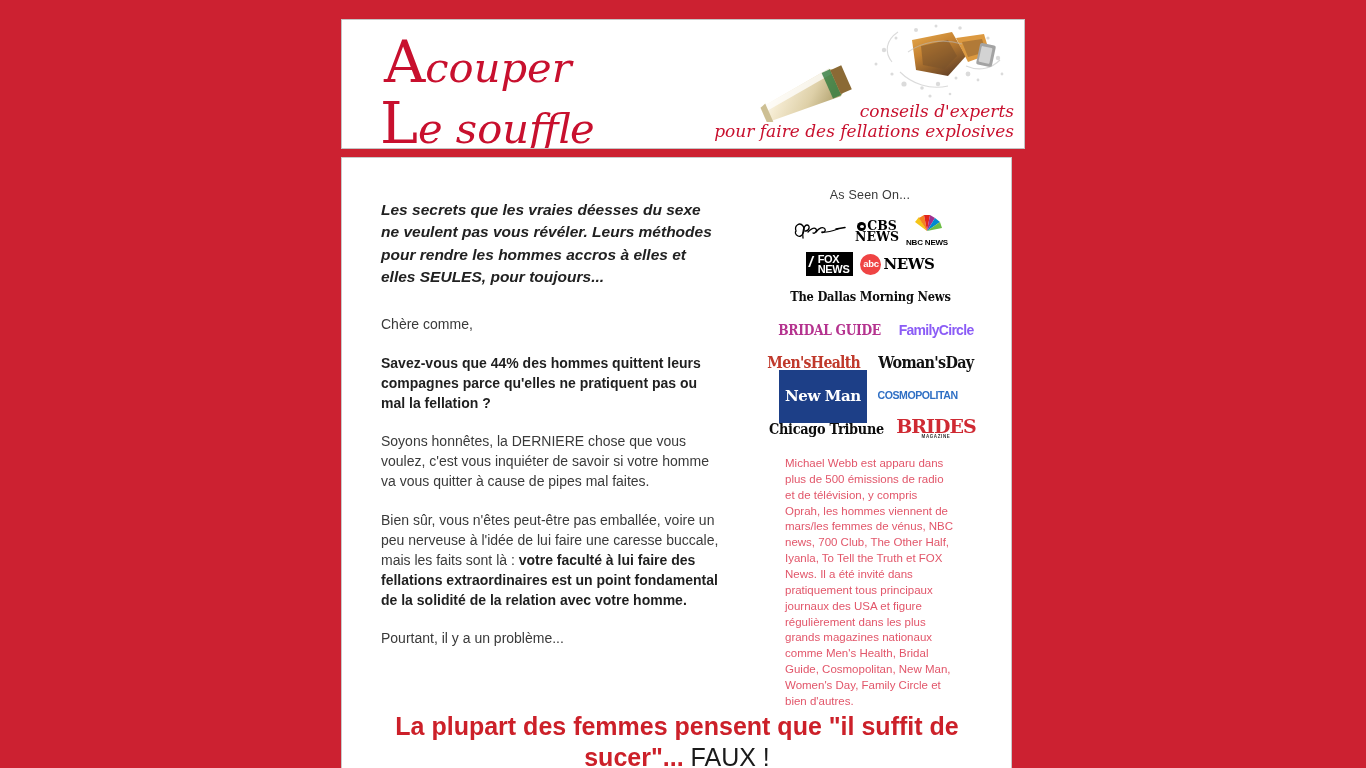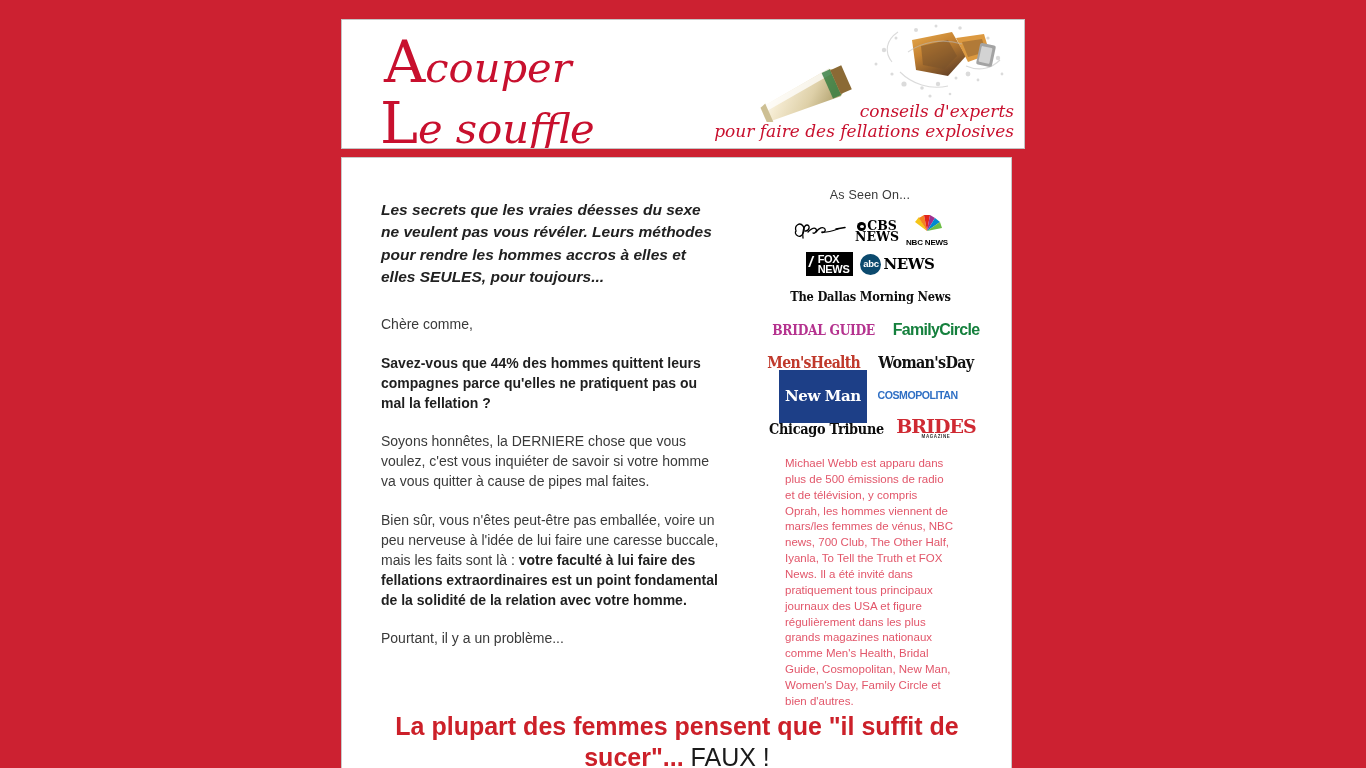--- a/index.html
+++ b/index.html
@@ -214,21 +214,21 @@
 
   
   .lg-abc {
     display: flex;
     align-items: center;
     gap: 2px;
   }
   .abc-circle {
     width: 21px; height: 21px;
     border-radius: 50%;
-    background: #0c4a6e;
+    background: #ef4444;
     color: #fff;
     font-size: 9.5px;
     font-weight: bold;
     display: flex;
     align-items: center;
     justify-content: center;
     letter-spacing: -0.3px;
   }
   .abc-news-txt {
     font-family: "DejaVu Serif", serif;
@@ -254,22 +254,22 @@
     font-family: "DejaVu Serif", serif;
     font-weight: bold;
     font-size: 15px;
     color: #b5338f;
     letter-spacing: -0.4px;
     transform: scaleX(0.82);
   }
   .lg-familycircle {
     font-family: "Liberation Sans", sans-serif;
     font-weight: bold;
-    font-size: 16px;
-    color: #15803d;
+    font-size: 14px;
+    color: #8b5cf6;
     letter-spacing: -0.7px;
   }
   .lg-menshealth {
     font-family: "DejaVu Serif", serif;
     font-weight: bold;
     font-size: 16px;
     color: #c0392b;
     letter-spacing: -0.8px;
     transform: scaleX(0.88);
   }

